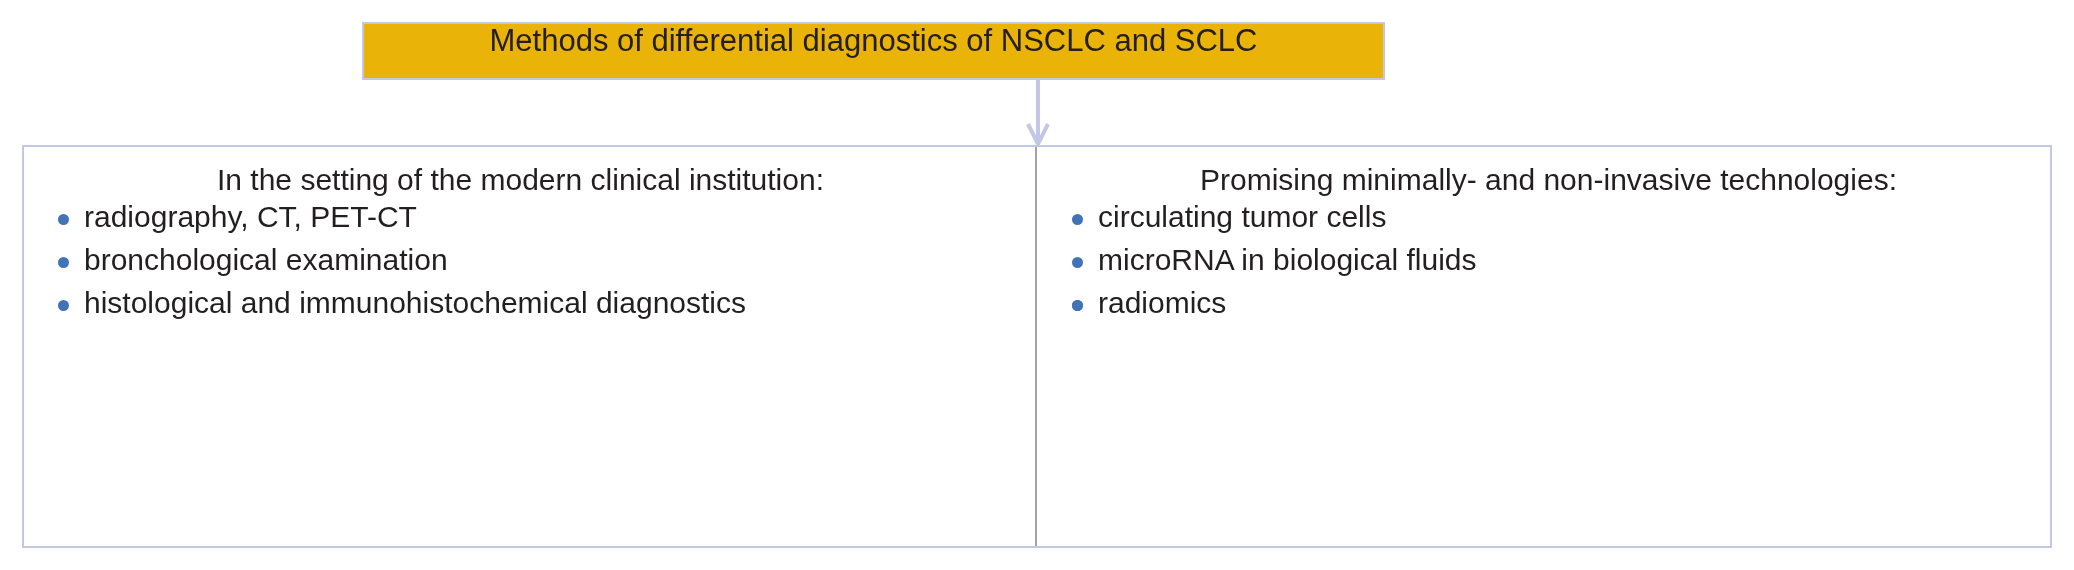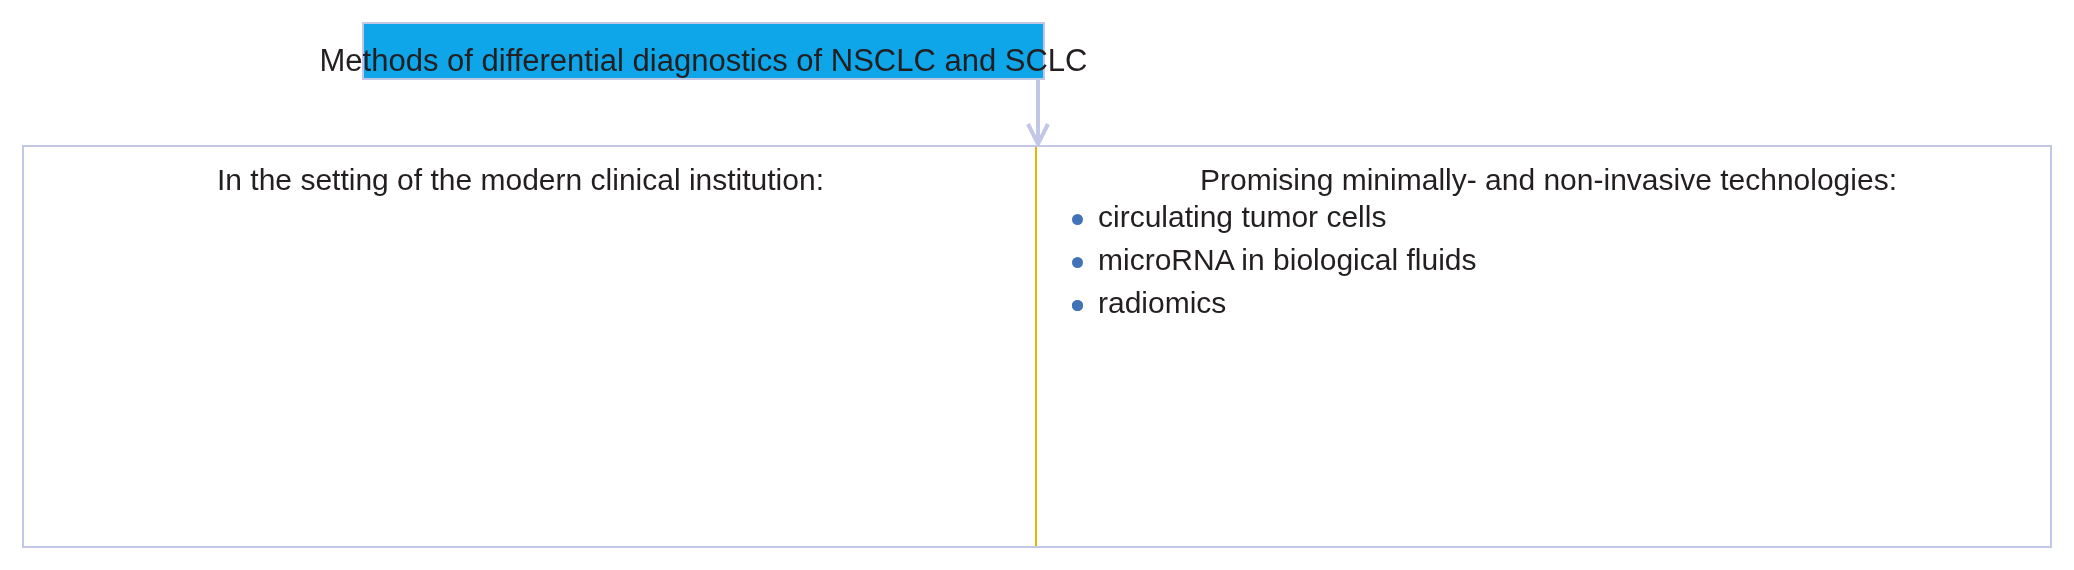--- a/index.html
+++ b/index.html
@@ -18,27 +18,27 @@
     position: relative;
     width: 2074px;
     height: 570px;
   }
 
   
   .title-box {
     position: absolute;
     left: 362px;
     top: 22px;
-    width: 683px;
+    width: 1023px;
     height: 58px;
     border: 2px solid #C3C7E6;
-    background: #0ea5e9;
+    background: #eab308;
     box-sizing: border-box;
     display: flex;
-    align-items: flex-end;
+    align-items: flex-start;
     justify-content: center;
   }
   .title-text {
     font-size: 31px;
     line-height: 1.1;
     color: #231f20;
     white-space: nowrap;
   }
 
   
@@ -62,21 +62,21 @@
     box-sizing: border-box;
     display: flex;
   }
   .panel {
     box-sizing: border-box;
     padding: 16px 0 0 0;
     overflow: hidden;
   }
   .panel-left {
     width: 1013px;
-    border-right: 2px solid #eab308;
+    border-right: 2px solid #a3a3a3;
   }
   .panel-right {
     flex: 1 1 auto;
   }
   .panel-heading {
     font-size: 30px;
     line-height: 1.15;
     text-align: center;
     color: #231f20;
     margin: 0 0 4px 0;
@@ -125,20 +125,34 @@
     <svg width="40" height="66" viewBox="0 0 40 66" xmlns="http://www.w3.org/2000/svg">
       <line x1="20" y1="0" x2="20" y2="64" stroke="#C3C7E6" stroke-width="4"></line>
       <polyline points="10,44 20,64 30,44" fill="none" stroke="#C3C7E6" stroke-width="4"></polyline>
     </svg>
   </div>
 
   <div class="panels">
 
     <div class="panel panel-left">
       <div class="panel-heading">In the setting of the modern clinical institution:</div>
+      <ul class="bullets">
+        <li>
+          <span class="bullet-dot"></span>
+          <span class="bullet-label">radiography, CT, PET-CT</span>
+        </li>
+        <li>
+          <span class="bullet-dot"></span>
+          <span class="bullet-label">bronchological examination</span>
+        </li>
+        <li>
+          <span class="bullet-dot"></span>
+          <span class="bullet-label">histological and immunohistochemical diagnostics</span>
+        </li>
+      </ul>
     </div>
 
     <div class="panel panel-right">
       <div class="panel-heading">Promising minimally- and non-invasive technologies:</div>
       <ul class="bullets">
         <li>
           <span class="bullet-dot"></span>
           <span class="bullet-label">circulating tumor cells</span>
         </li>
         <li>

